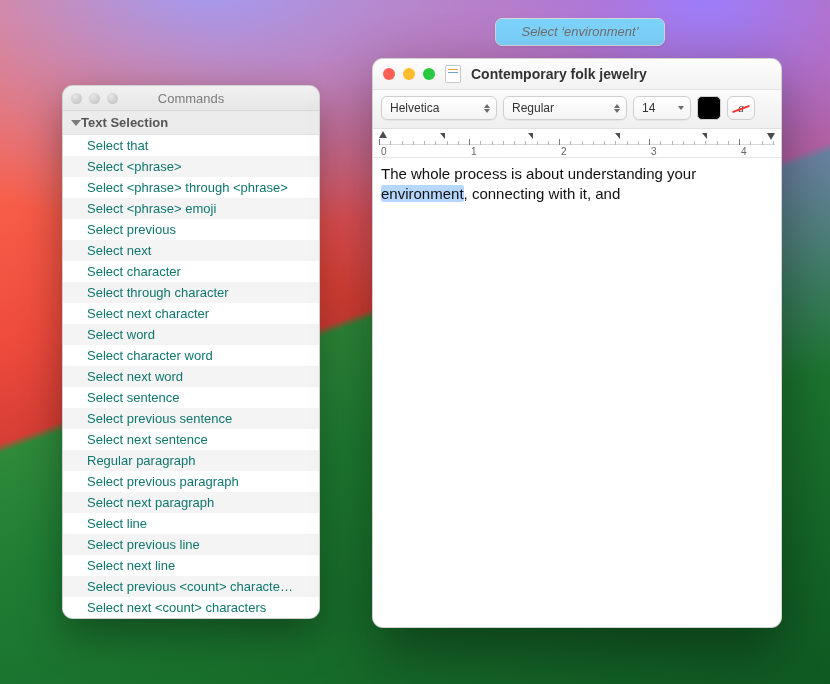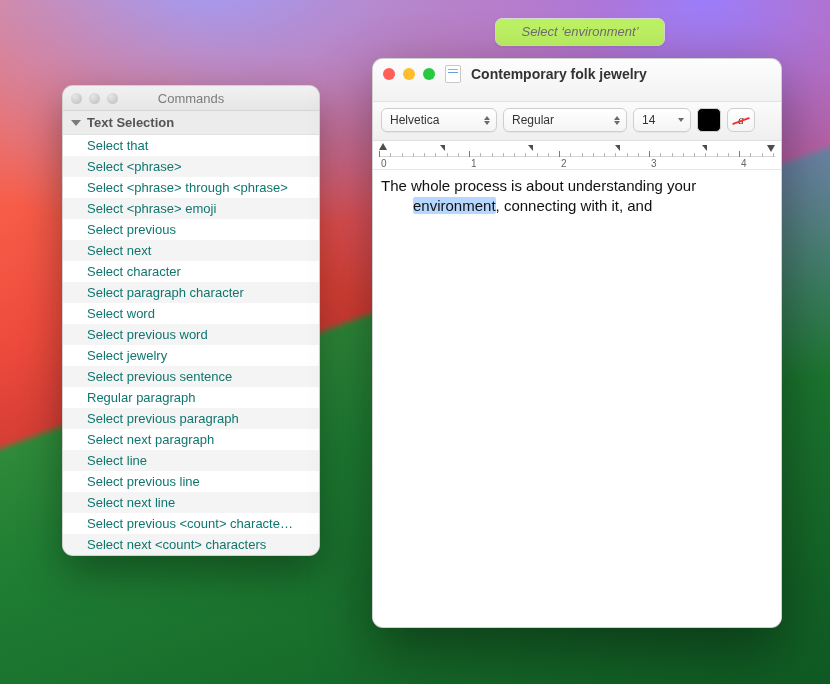--- a/index.html
+++ b/index.html
@@ -34,21 +34,21 @@
     overflow:hidden;
     width:830px;height:684px;
   }
   .desktop{position:relative;width:830px;height:684px;}
 
   
   .tooltip{
     position:absolute;
     top:18px;left:495px;
     width:148px;
-    background:#bef264;
+    background:#7dd3fc;
     border:1px solid #d8d8d8;
     border-radius:7px;
     padding:5px 10px 6px 10px;
     font-style:italic;
     color:#6f6f6f;
     box-shadow:0 1px 3px rgba(0,0,0,.08);
     font-size:13px;
     text-align:center;
   }
 
@@ -73,21 +73,21 @@
     position:relative;
   }
   .dots{display:flex;gap:7px;}
   .dot{width:11px;height:11px;border-radius:50%;}
   .dot.grey{background:radial-gradient(circle at 35% 30%, #e6e6e6, #bdbdbd);}
   .panel-title{
     position:absolute;left:0;right:0;text-align:center;
     color:var(--title-grey);font-size:13px;pointer-events:none;
   }
   .section-header{
-    display:flex;align-items:center;gap:6px;
+    display:flex;align-items:center;gap:0;
     background:var(--panel-head);
     border-bottom:1px solid #e1e1e1;
     padding:4px 8px;
     font-weight:600;
     color:#555;
     font-size:13px;
   }
   .chev{
     width:0;height:0;display:inline-block;
     border-left:5px solid transparent;border-right:5px solid transparent;
@@ -111,21 +111,21 @@
     width:408px;height:568px;
     background:var(--win-bg);
     border:1px solid rgba(0,0,0,.18);
     border-radius:11px;
     box-shadow:0 22px 60px rgba(0,0,0,.42);
     overflow:hidden;
     display:flex;flex-direction:column;
   }
   .editor-titlebar{
     display:flex;align-items:center;gap:10px;
-    padding:6px 10px 18px 10px;
+    padding:6px 10px 6px 10px;
     background:linear-gradient(#fdfdfd,#f2f2f2);
     border-bottom:1px solid #e3e3e3;
   }
   .lights{display:flex;gap:8px;}
   .light{width:12px;height:12px;border-radius:50%;}
   .light.red{background:var(--mac-red);}
   .light.yellow{background:var(--mac-yellow);}
   .light.green{background:var(--mac-green);}
   .doc-icon{
     width:14px;height:16px;
@@ -192,21 +192,21 @@
   .ruler .indent-right{
     position:absolute;top:4px;width:0;height:0;
     border-top:7px solid #4d4d4d;border-left:4px solid transparent;border-right:4px solid transparent;
   }
 
   
   .page{
     flex:1;background:#fff;padding:6px 8px 8px 8px;line-height:1.3;color:#111;font-size:15px;
     font-family:Helvetica,Arial,sans-serif;
   }
-  .hl{background:var(--select-bg);border-radius:2px;margin-left:32px;}
+  .hl{background:var(--select-bg);border-radius:2px;}
 </style>
 </head>
 <body>
 
 <div class="desktop">
 
   <div class="tooltip">
     <span>Select ‘environment’</span>
   </div>
 
@@ -224,25 +224,28 @@
       <span>Text Selection</span>
     </div>
     <ul class="cmds" id="cmd-list">
         <li>Select that</li>
         <li>Select &lt;phrase&gt;</li>
         <li>Select &lt;phrase&gt; through &lt;phrase&gt;</li>
         <li>Select &lt;phrase&gt; emoji</li>
         <li>Select previous</li>
         <li>Select next</li>
         <li>Select character</li>
-        <li>Select paragraph character</li>
+        <li>Select through character</li>
+        <li>Select next character</li>
         <li>Select word</li>
-        <li>Select previous word</li>
-        <li>Select jewelry</li>
+        <li>Select character word</li>
+        <li>Select next word</li>
+        <li>Select sentence</li>
         <li>Select previous sentence</li>
+        <li>Select next sentence</li>
         <li>Regular paragraph</li>
         <li>Select previous paragraph</li>
         <li>Select next paragraph</li>
         <li>Select line</li>
         <li>Select previous line</li>
         <li>Select next line</li>
         <li>Select previous &lt;count&gt; characte…</li>
         <li>Select next &lt;count&gt; characters</li>
       </ul>
   </div>

